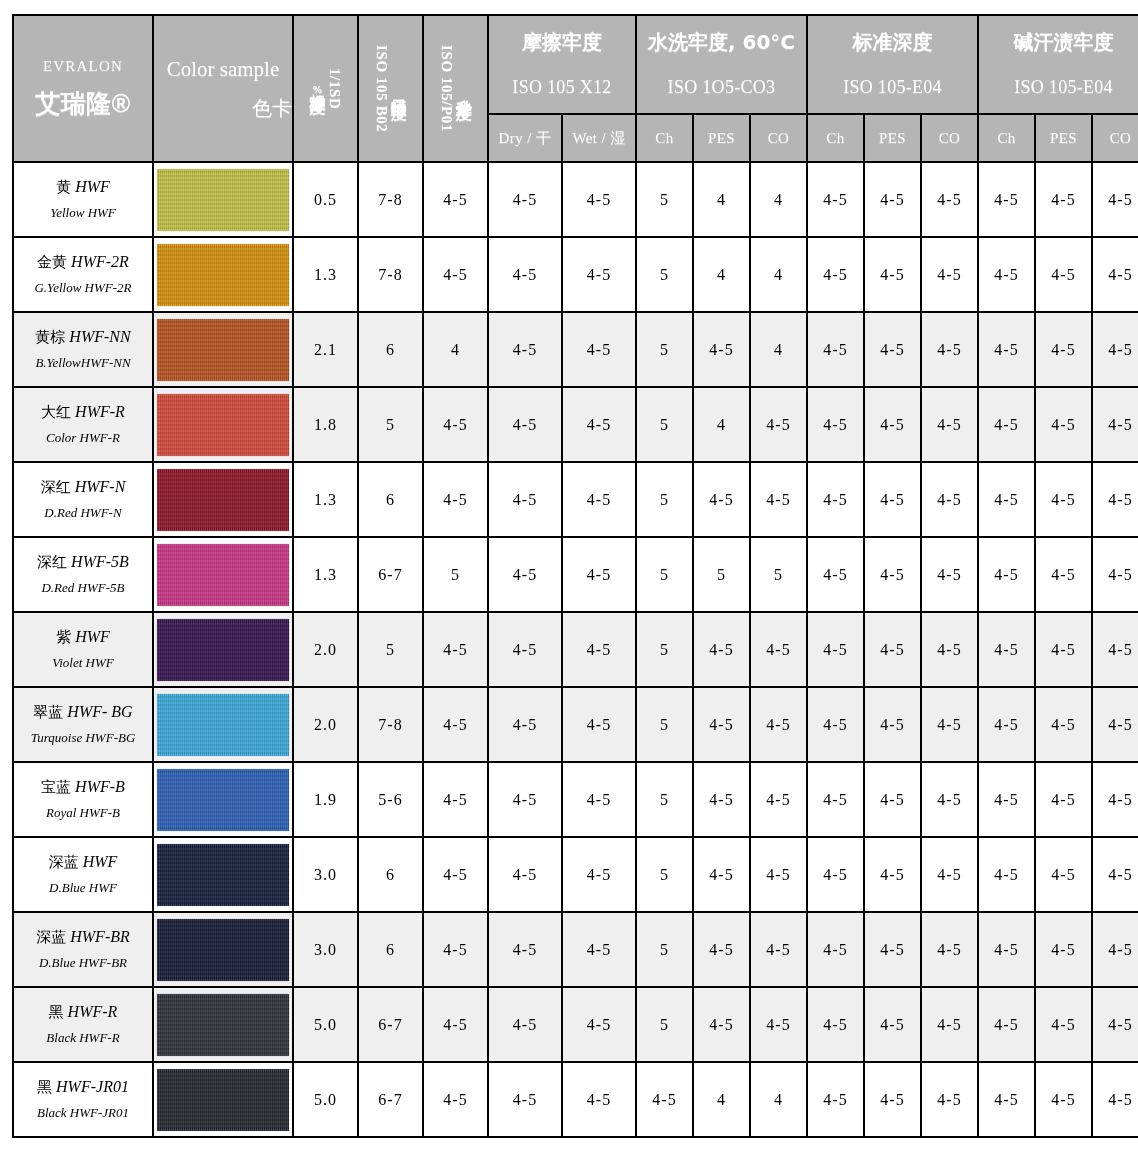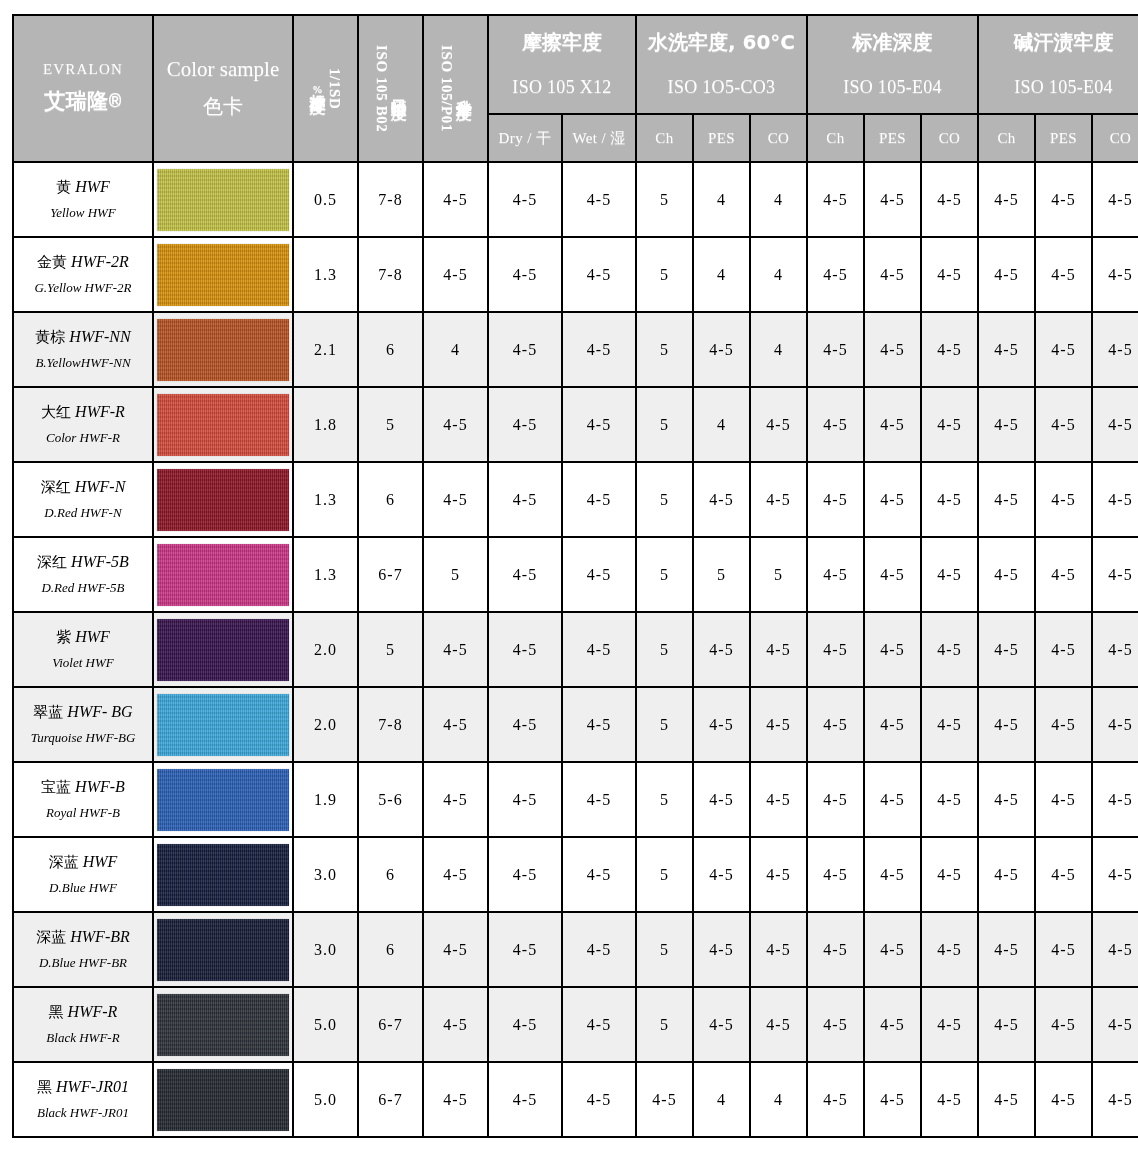--- a/index.html
+++ b/index.html
@@ -26,24 +26,24 @@
 
   
   .hdr{
     background:#b5b5b5;
     color:#ffffff;
     font-weight:bold;
     text-shadow:0 1px 0 rgba(255,255,255,.25);
   }
   .hdr-brand{height:143px;line-height:1.45;font-size:16px;letter-spacing:.5px;}
   .hdr-brand .en{font-size:15px;letter-spacing:1.2px;display:block;margin-bottom:7px;}
-  .hdr-brand .cn{font-size:21px;display:block;font-family:Liberation Mono, monospace;font-weight:bold;}
+  .hdr-brand .cn{font-size:25px;display:block;font-family:Liberation Sans, sans-serif;font-weight:bold;}
   .hdr-sample{height:143px;line-height:1.5;}
   .hdr-sample .en{font-size:21px;display:block;}
-  .hdr-sample .cn{font-size:20px;display:block;margin-top:8px;font-family:Liberation Mono, monospace;}
+  .hdr-sample .cn{font-size:20px;display:block;margin-top:8px;font-family:Liberation Serif, serif;text-align:right;}
 
   
   .hdr-vert{height:143px;position:relative;}
   .vwrap{
     position:absolute;inset:0;
     display:flex;align-items:center;justify-content:center;
     gap:1px;
   }
   .vtxt{
     writing-mode:vertical-rl;

